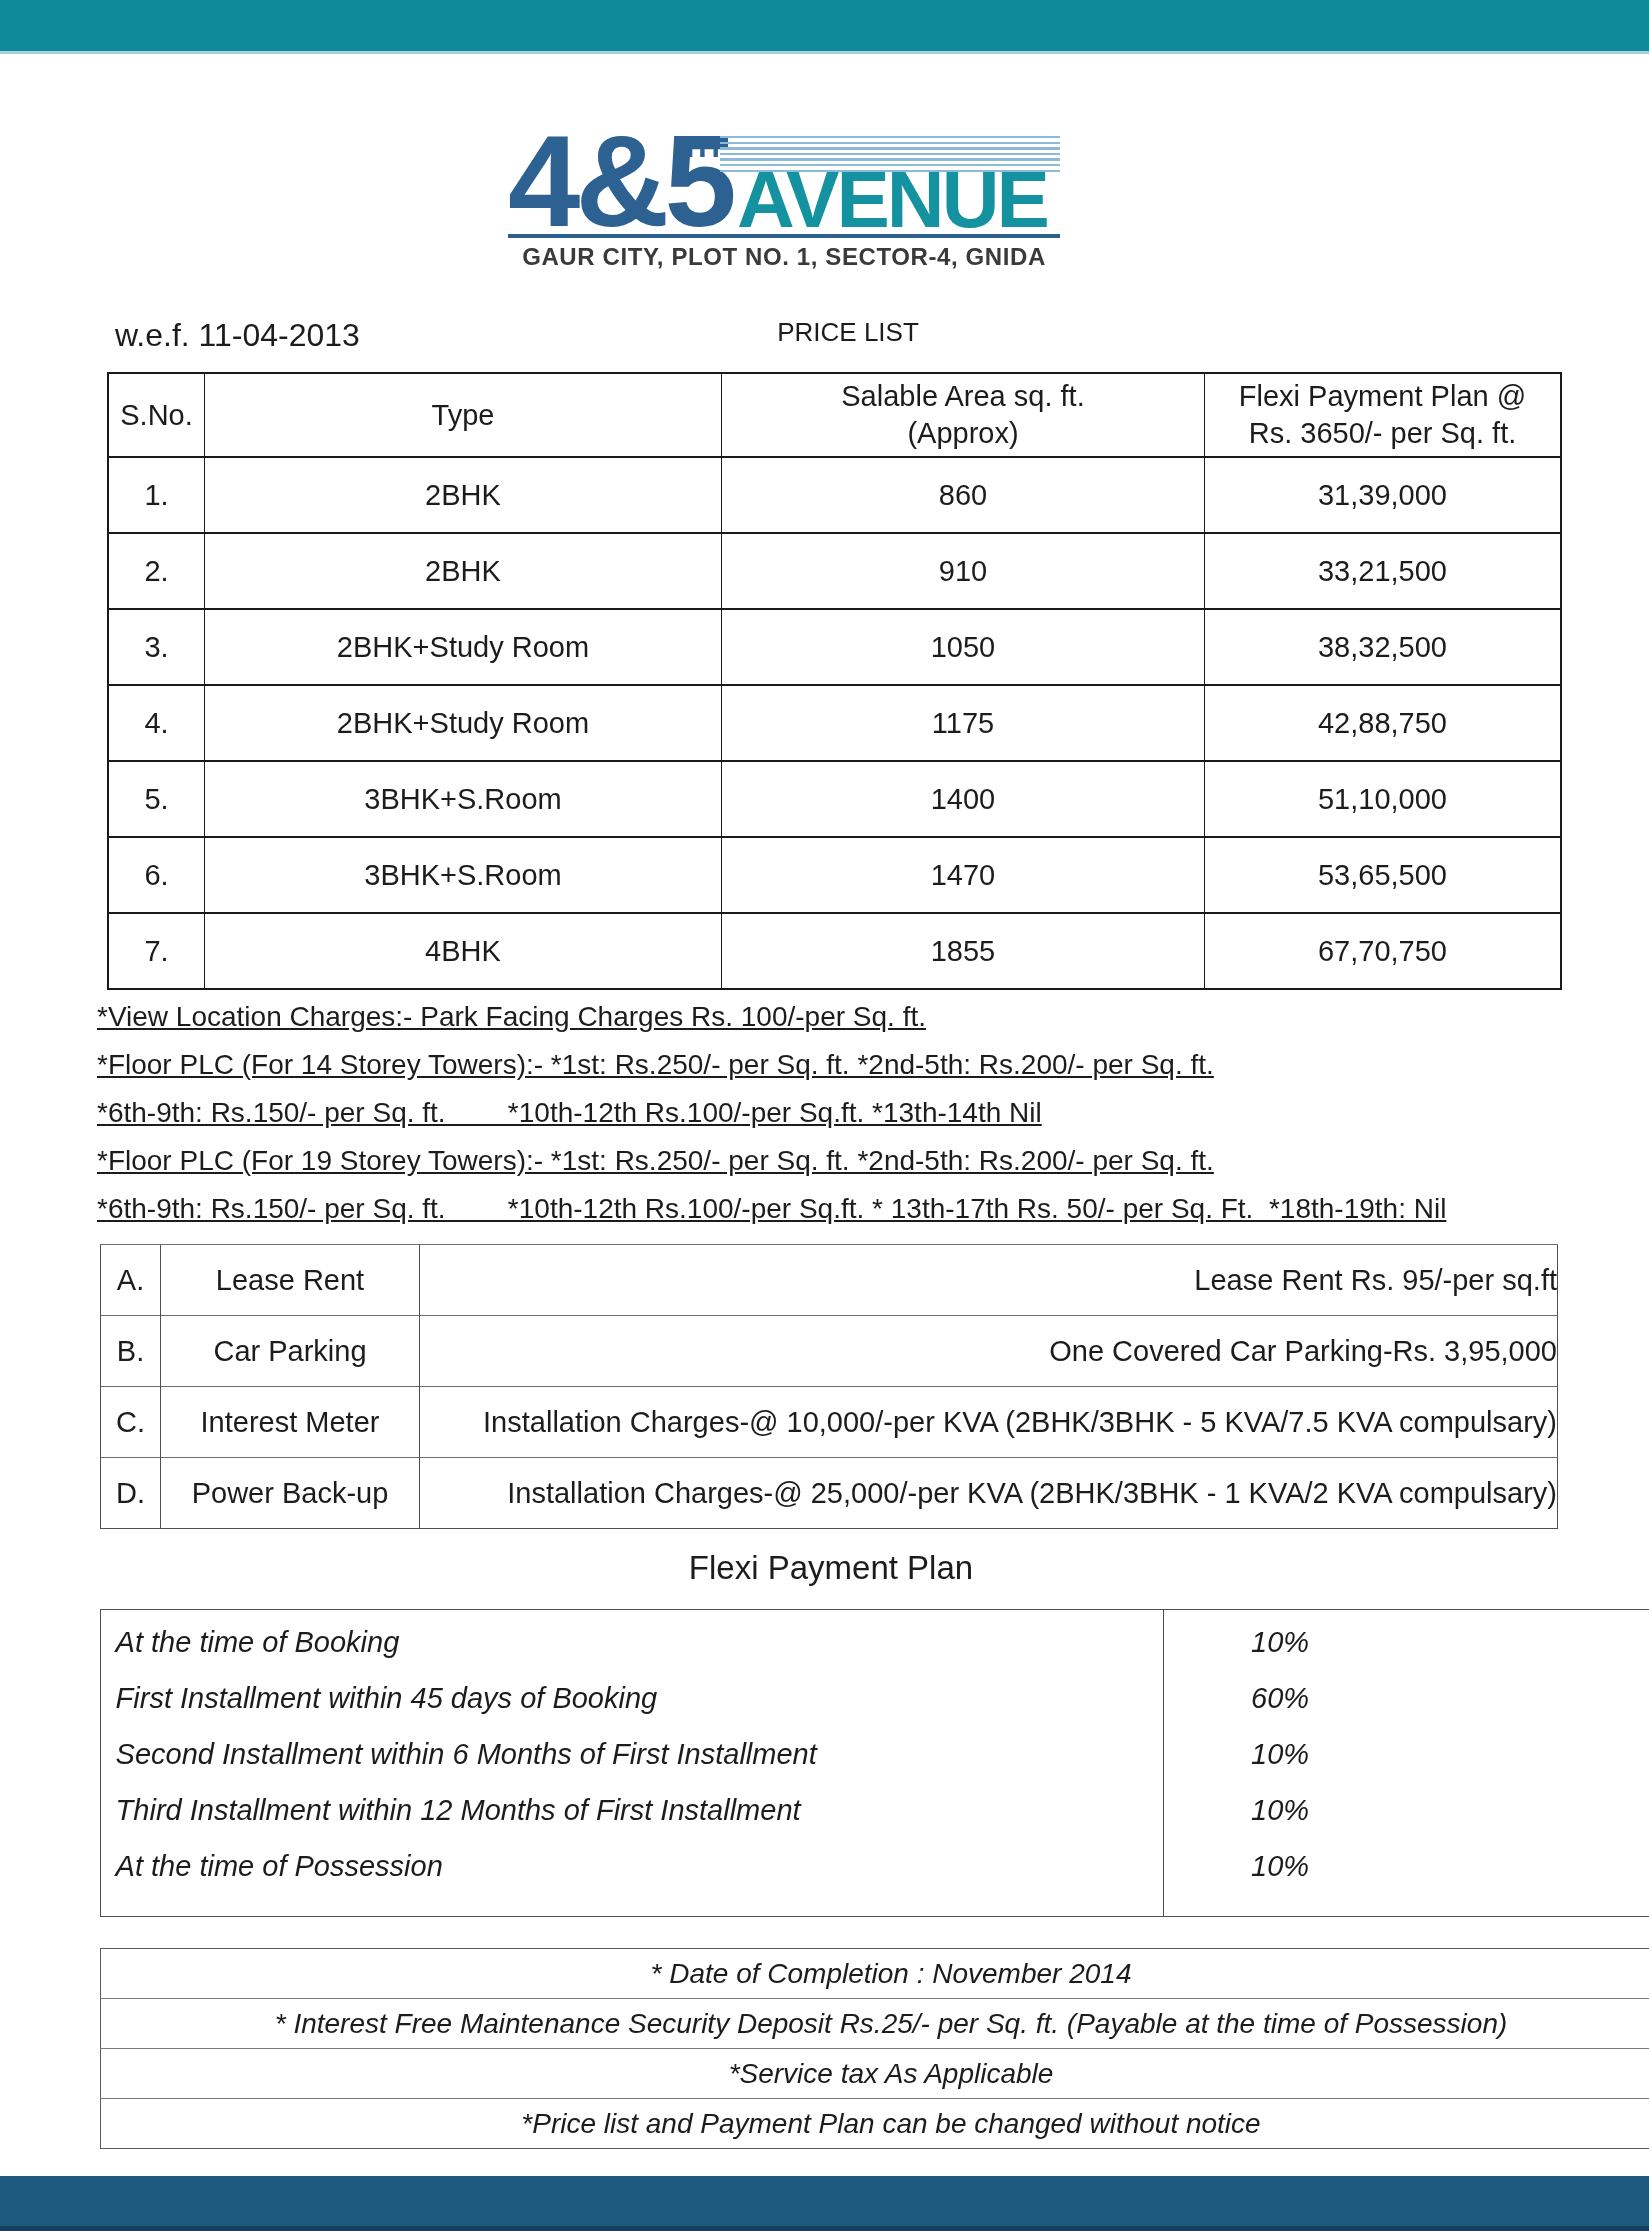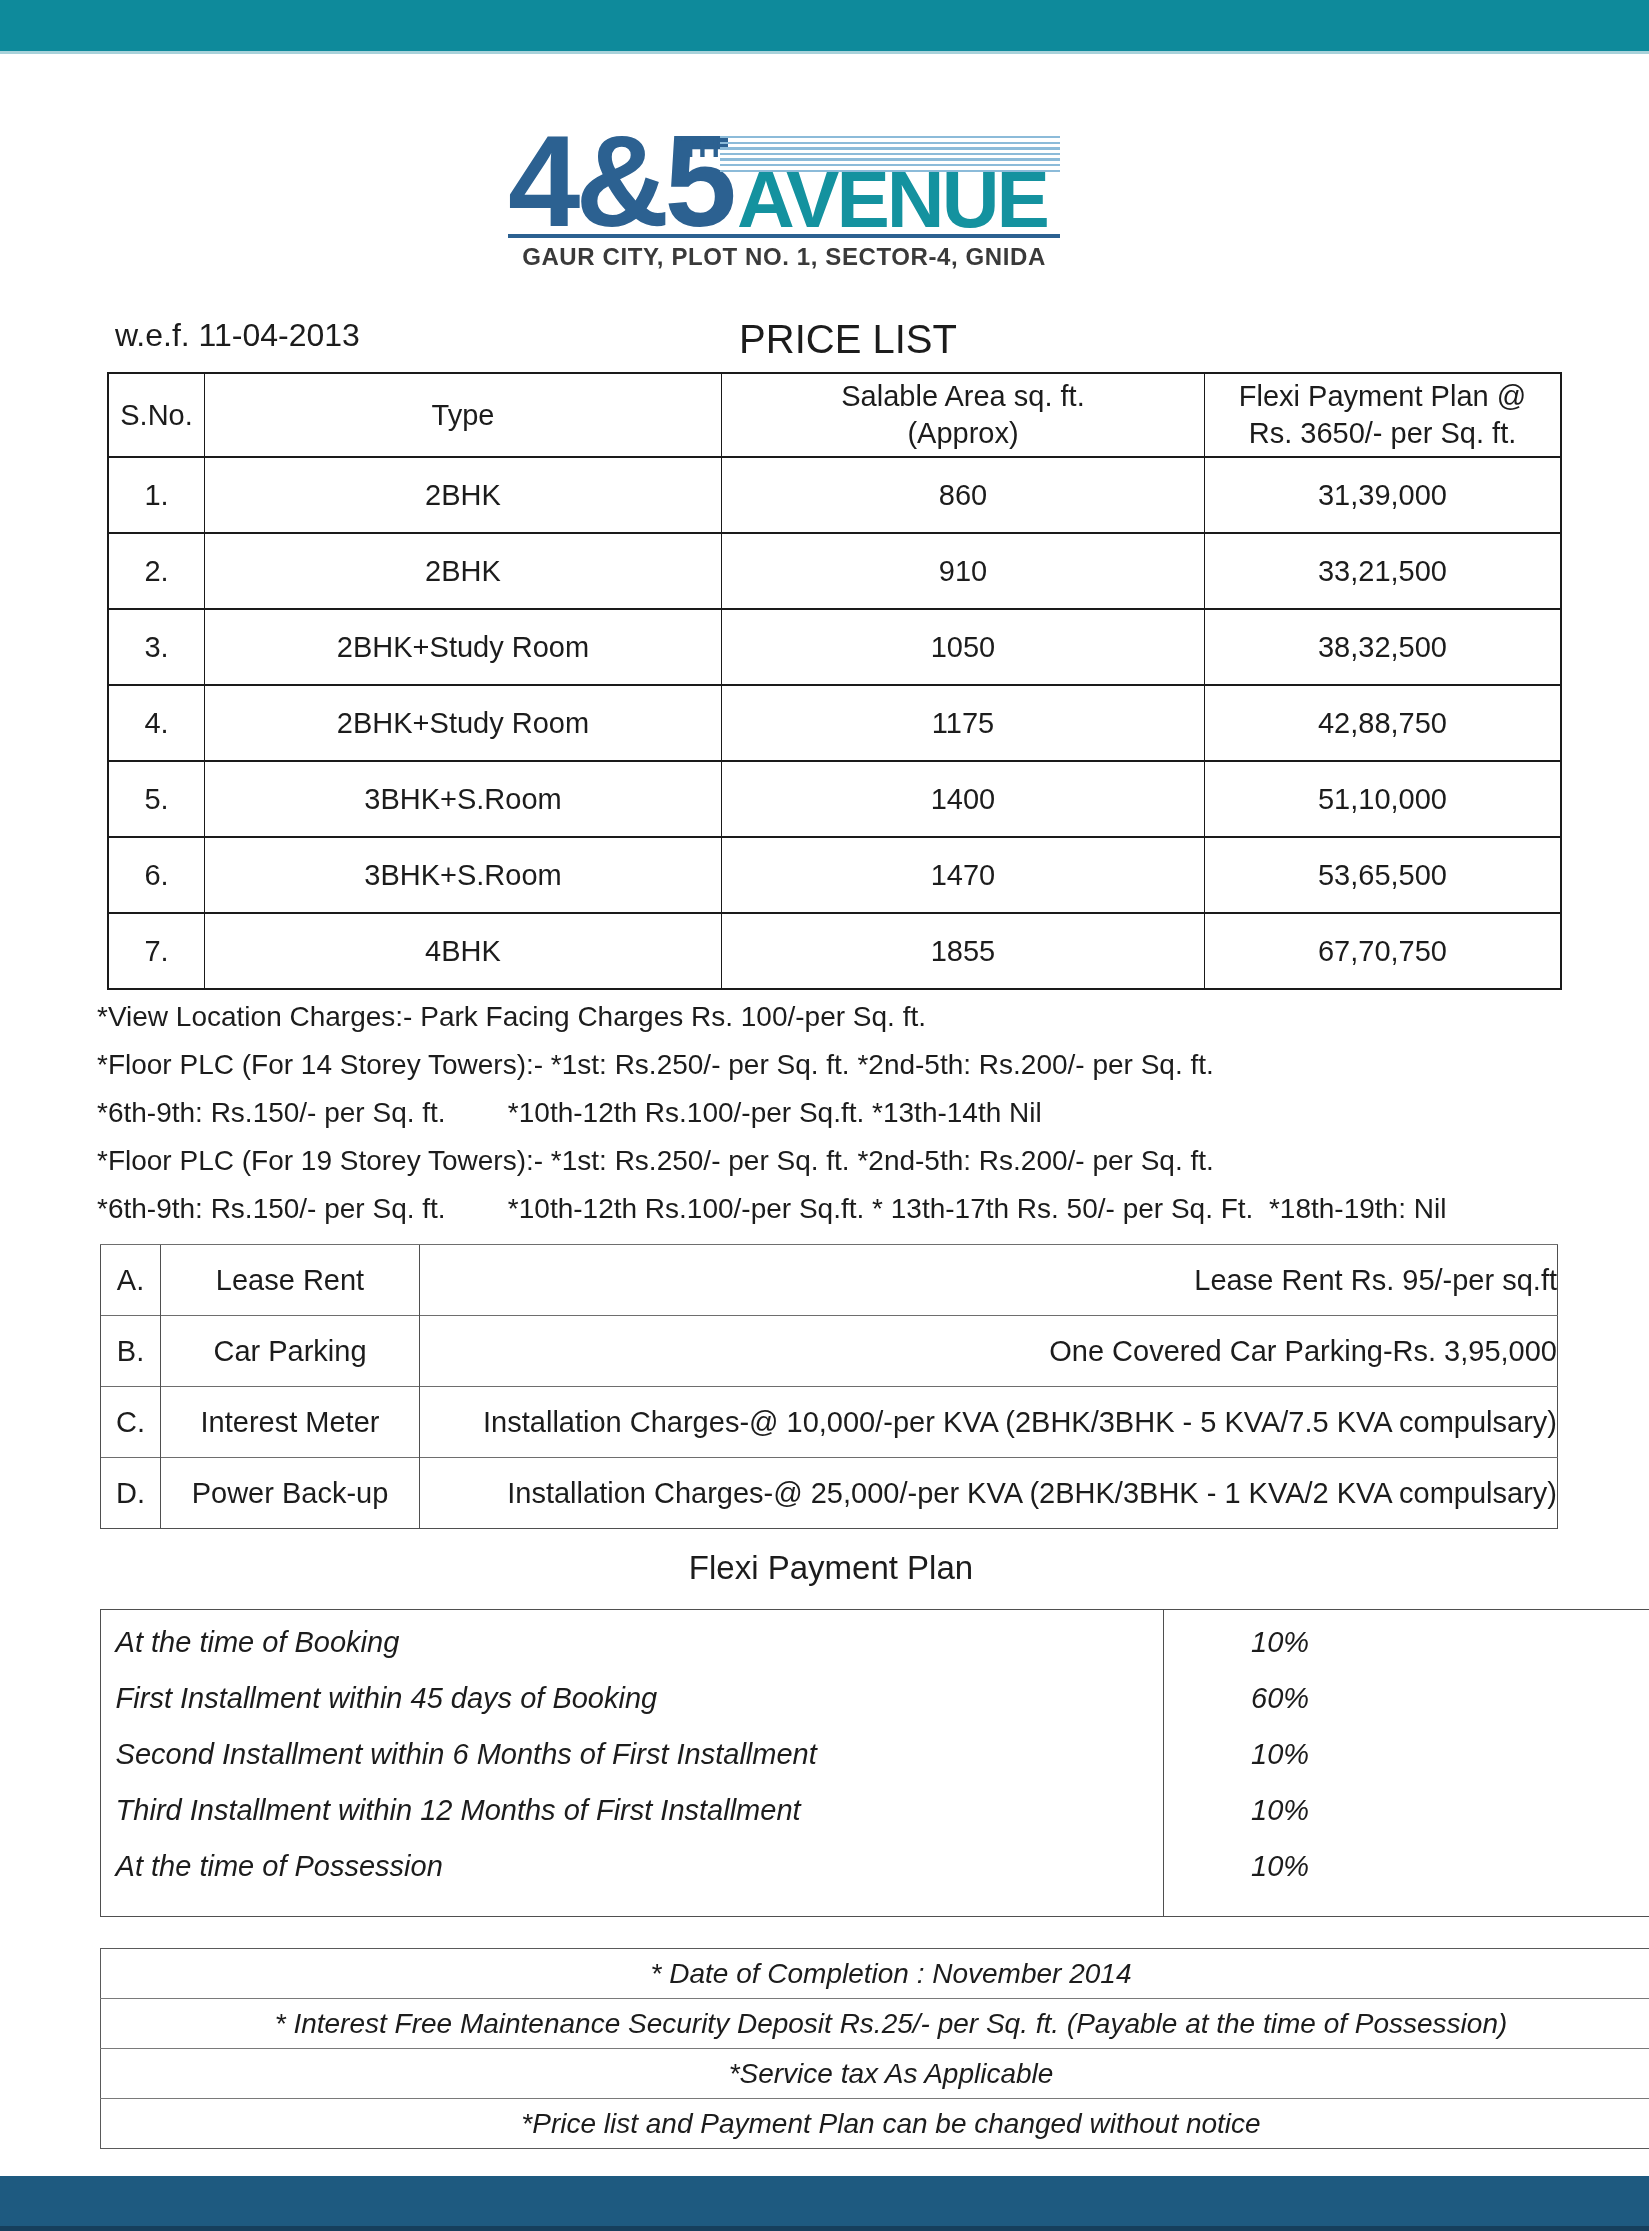--- a/index.html
+++ b/index.html
@@ -21,35 +21,35 @@
   .logo .stripes{position:absolute;left:212px;top:9.7px;right:0;height:39px;
              background:repeating-linear-gradient(to bottom,#8CBBD9 0,#8CBBD9 2.4px,transparent 2.4px,transparent 5.6px);}
   .logo .lavenue{position:absolute;left:229px;top:34px;font-size:80px;line-height:1;font-weight:bold;
              color:#14929F;letter-spacing:-2.9px;}
   .logo .underline{position:absolute;left:0;top:108px;width:100%;height:3.9px;background:#2C6191;}
   .logo .address{position:absolute;left:0;top:117px;width:100%;text-align:center;
              font-size:24px;font-weight:bold;color:#3A3A3A;letter-spacing:0.6px;white-space:nowrap;}
 
   
   .wef{position:absolute;left:115px;top:317px;font-size:32px;}
-  .pricelist-title{position:absolute;left:848px;top:317px;transform:translateX(-50%);font-size:40px;}
+  .pricelist-title{position:absolute;left:848px;top:317px;transform:translateX(-50%);font-size:26px;}
 
   
   table{border-collapse:collapse;table-layout:fixed;}
   .price-table{position:absolute;left:107px;top:372px;width:1449px;
                border:2.9px solid #1a1a1a;font-size:29px;}
   .price-table td,.price-table th{border-left:1.9px solid #1a1a1a;border-top:2.9px solid #1a1a1a;
                text-align:center;vertical-align:middle;font-weight:normal;padding:0;line-height:1.27;}
   .price-table tr.hdr{height:84px;}
   .price-table tr.row{height:76px;}
   .c-sno{width:95px;} .c-type{width:516px;} .c-area{width:482px;} .c-flexi{width:355px;}
 
   
   .notes{position:absolute;left:97px;top:993px;font-size:28px;}
-  .notes div{height:48px;line-height:48px;white-space:pre;}
+  .notes div{height:48px;line-height:48px;white-space:pre;text-decoration:underline;}
 
   
   .charges-table{position:absolute;left:100px;top:1244px;width:1458px;
                  border:1.9px solid #4f4f4f;font-size:29px;}
   .charges-table td{border-left:1.9px solid #4f4f4f;border-top:1.9px solid #6e6e6e;
                  vertical-align:middle;padding:0;}
   .charges-table tr{height:71px;}
   .cc-letter{width:59px;text-align:center;}
   .cc-label{width:258px;text-align:center;}
   .cc-desc{text-align:right;padding-left:24px !important;}

